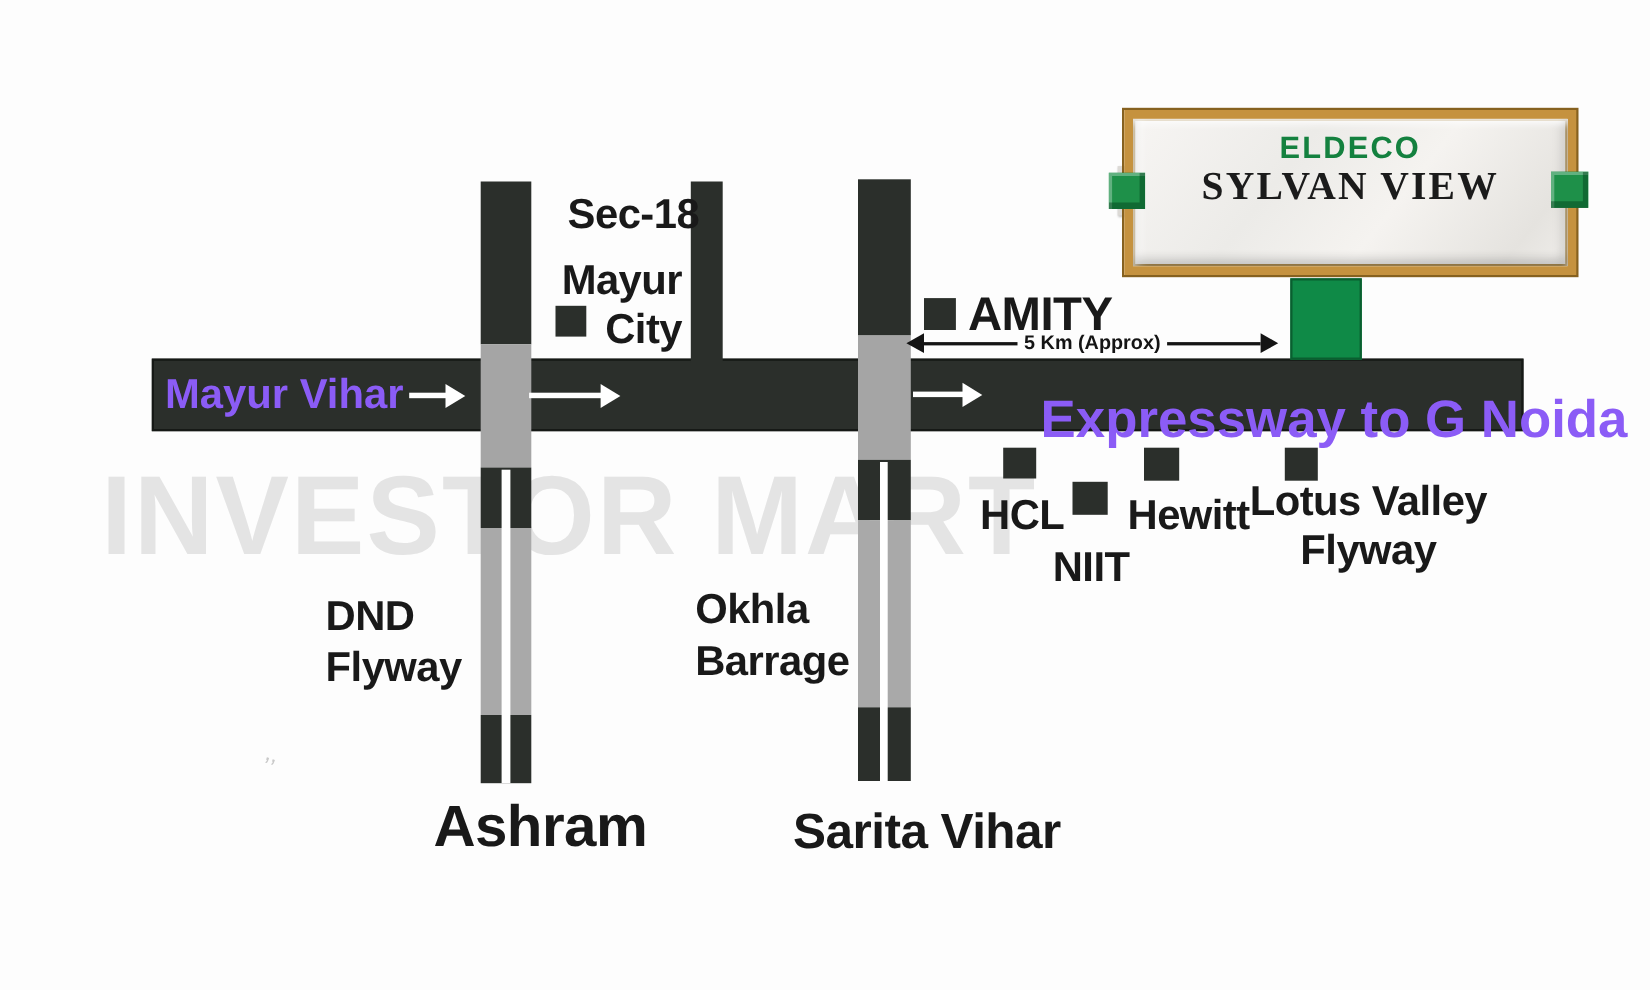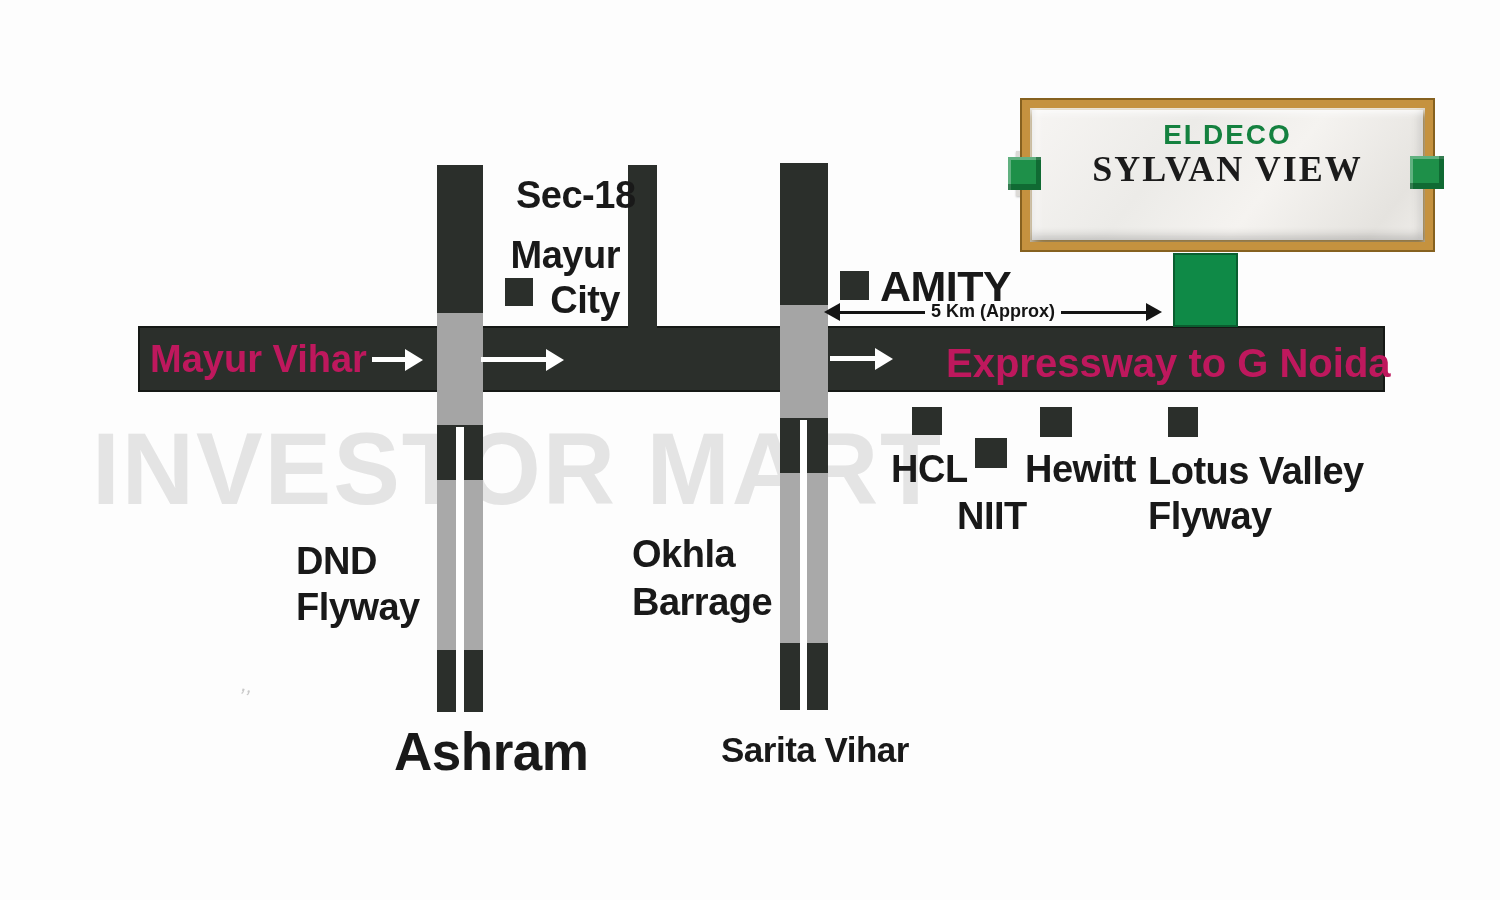--- a/index.html
+++ b/index.html
@@ -25,21 +25,21 @@
   .seg.gray{background:#a5a5a5;}
   .lane-line{position:absolute;background:#ffffff;z-index:3;}
   
   .warrow{position:absolute;height:5px;background:#ffffff;z-index:3;}
   .warrow::after{
     content:"";position:absolute;right:-17px;top:50%;transform:translateY(-50%);
     border-left:18px solid #ffffff;border-top:11px solid transparent;border-bottom:11px solid transparent;
   }
   
   .roadtext{
-    position:absolute;z-index:3;color:#be185d;font-weight:bold;
+    position:absolute;z-index:3;color:#8b5cf6;font-weight:bold;
     font-size:38px;line-height:1;white-space:nowrap;letter-spacing:0px;
   }
   
   .lbl{
     position:absolute;z-index:4;color:#191919;font-weight:bold;
     font-size:38px;line-height:1.18;white-space:nowrap;letter-spacing:-0.5px;
   }
   
   .sq{position:absolute;background:#2b2f2b;z-index:4;}
   
@@ -100,21 +100,21 @@
 <div id="canvas">
 
   <div class="watermark">INVESTOR MART</div>
   <div class="artifact">,‚</div>
 
   <div class="hroad"></div>
   <div class="roadtext" style="left:150px;top:340px;">Mayur Vihar</div>
   <div class="warrow" style="left:372px;top:357px;width:34px;"></div>
   <div class="warrow" style="left:481px;top:357px;width:66px;"></div>
   <div class="warrow" style="left:830px;top:356px;width:46px;"></div>
-  <div class="roadtext" style="left:946px;top:343px;font-size:40px;">Expressway to G Noida</div>
+  <div class="roadtext" style="left:946px;top:358px;font-size:48px;">Expressway to G Noida</div>
 
   <div class="vroad" style="left:437px;top:165px;width:46px;height:547px;">
     <div class="seg dark" style="top:0;height:148px;"></div>
     <div class="seg gray" style="top:148px;height:112px;"></div>
     <div class="seg dark" style="top:260px;height:55px;"></div>
     <div class="seg gray" style="top:315px;height:170px;background:#a9a9a9;"></div>
     <div class="seg dark" style="top:485px;height:62px;"></div>
     <div class="lane-line" style="left:19px;width:8px;top:262px;height:285px;"></div>
   </div>
 
@@ -150,34 +150,34 @@
 
   <div class="lbl" style="left:500px;top:173px;margin-left:16px;">Sec-18</div>
   <div class="lbl" style="left:505px;top:233px;width:115px;text-align:right;">
     <span style="display:block;">Mayur</span>
     <span style="display:block;">City</span>
   </div>
   <div class="lbl" style="left:880px;top:261px;font-size:43px;">AMITY</div>
   <div class="lbl" style="left:891px;top:447px;">HCL</div>
   <div class="lbl" style="left:957px;top:494px;">NIIT</div>
   <div class="lbl" style="left:1025px;top:447px;">Hewitt</div>
-  <div class="lbl" style="left:1136px;top:449px;width:216px;text-align:left;margin-left:12px;">
+  <div class="lbl" style="left:1136px;top:434px;width:216px;text-align:center;">
     <span style="display:block;">Lotus Valley</span>
     <span style="display:block;">Flyway</span>
   </div>
   <div class="lbl" style="left:296px;top:538px;line-height:1.22;">
     <span style="display:block;">DND</span>
     <span style="display:block;">Flyway</span>
   </div>
   <div class="lbl" style="left:394px;top:721px;font-size:53px;">Ashram</div>
   <div class="lbl" style="left:632px;top:531px;line-height:1.26;">
     <span style="display:block;">Okhla</span>
     <span style="display:block;">Barrage</span>
   </div>
-  <div class="lbl" style="left:721px;top:729px;font-size:35px;">Sarita Vihar</div>
+  <div class="lbl" style="left:721px;top:729px;font-size:45px;">Sarita Vihar</div>
 
   <div class="tab-notch" style="left:1016px;top:151px;"></div>
   <div class="tab-notch" style="left:1405px;top:150px;"></div>
   <div class="board">
     <div class="board-inner-bevel"></div>
     <div class="brand">ELDECO</div>
     <div class="project">SYLVAN VIEW</div>
   </div>
   <div class="tab" style="left:1008px;top:157px;"></div>
   <div class="tab" style="left:1410px;top:156px;width:34px;"></div>

